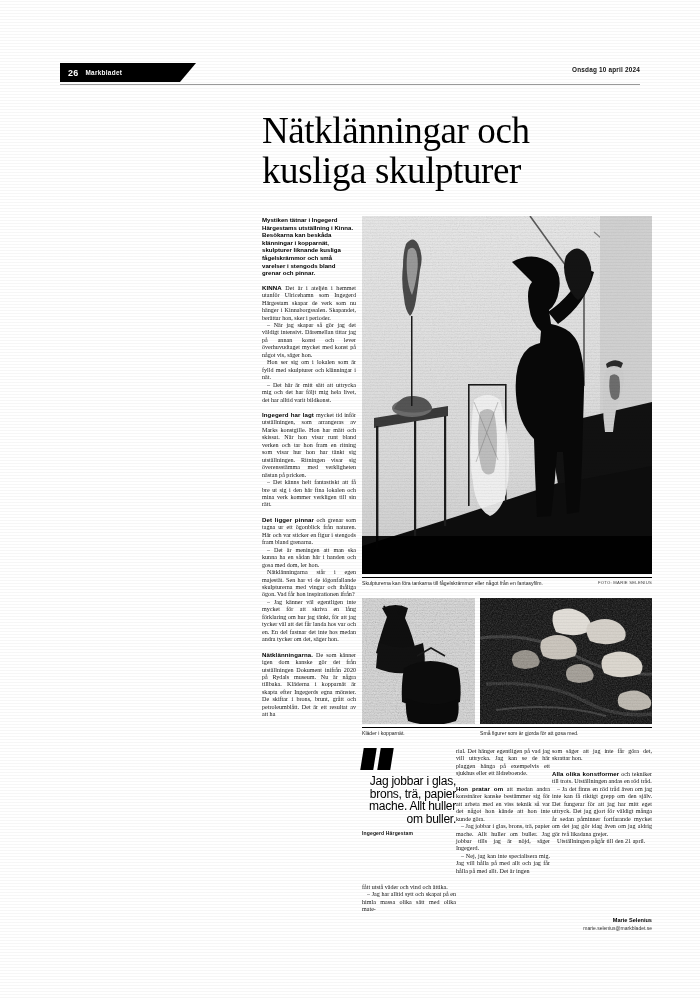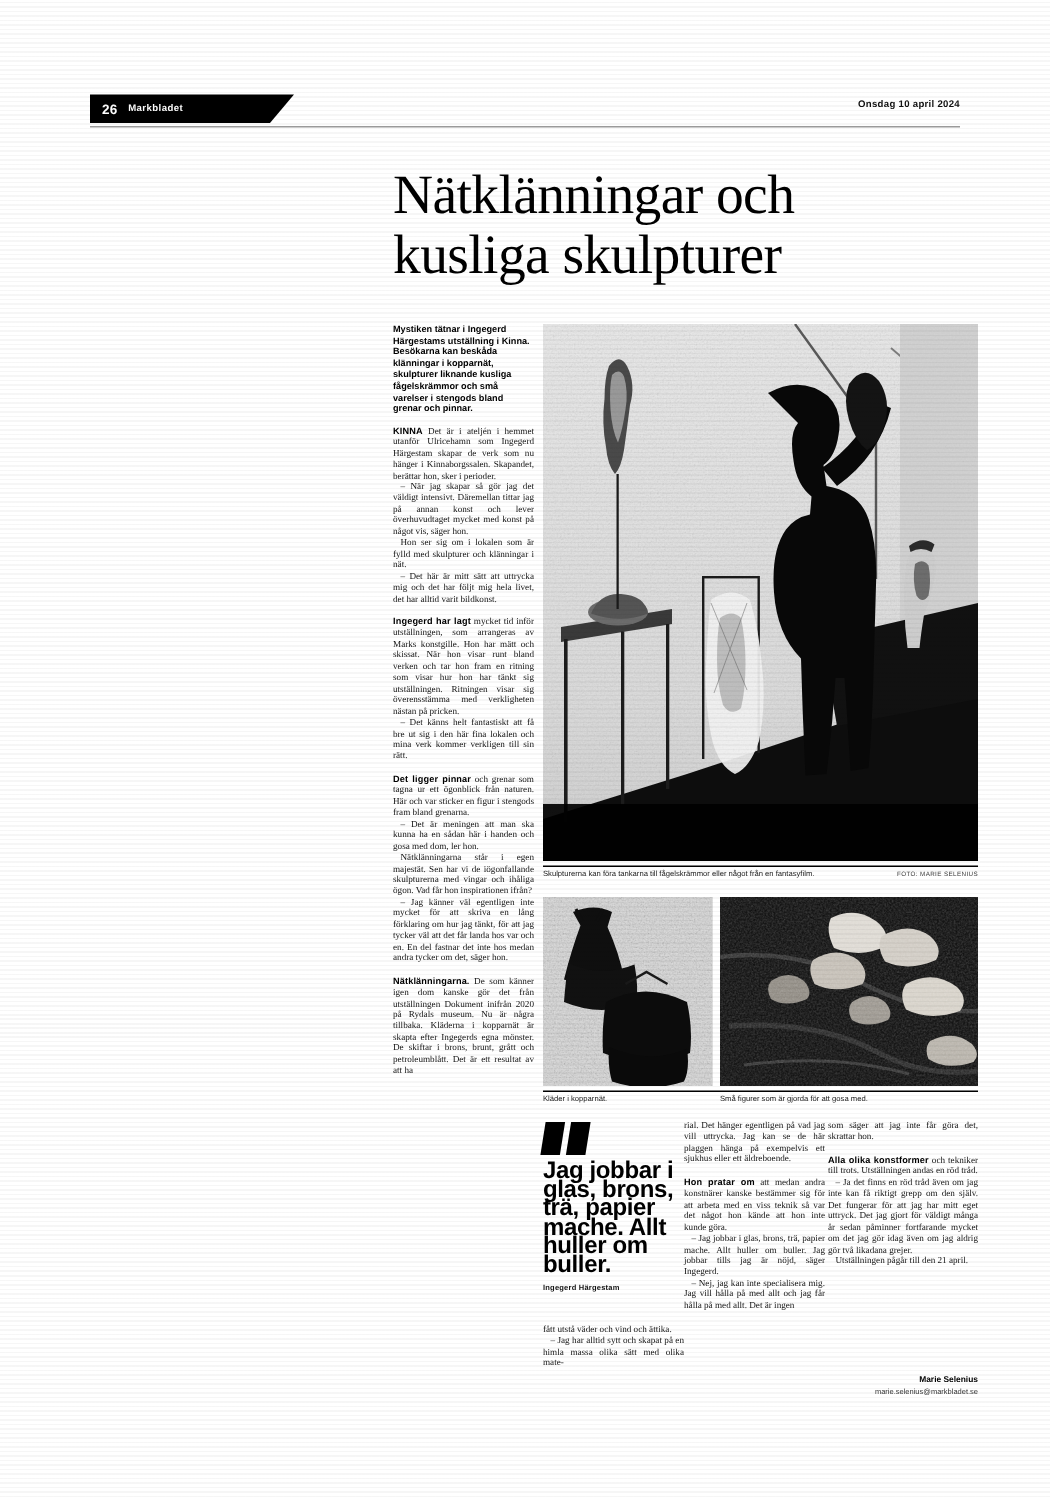--- a/index.html
+++ b/index.html
@@ -91,22 +91,22 @@
 
   
   .pq{position:absolute;left:362px;top:748px;width:94px;}
   .pq-marks{display:flex;gap:4px;margin-bottom:5px;}
   .pq-marks span{
     display:block;width:13px;height:22px;background:#000;
     transform:skewX(-9deg);
   }
   .pq-text{
     font-family:"Liberation Sans",sans-serif;
-    font-weight:bold;font-size:16px;line-height:12.6px;
-    color:#000;letter-spacing:-0.25px;
+    font-weight:normal;font-size:12px;line-height:12.6px;
+    color:#000;letter-spacing:-0.25px;text-align:right;
   }
   .pq-by{
     font-family:"Liberation Sans",sans-serif;
     font-weight:bold;font-size:5px;color:#111;margin-top:5px;letter-spacing:.15px;
   }
 
   
   .byline{position:absolute;left:552px;width:100px;text-align:right;}
   .byline .nm{font-family:"Liberation Sans",sans-serif;font-weight:bold;font-size:5.6px;color:#000;}
   .byline .em{font-family:"Liberation Sans",sans-serif;font-size:5px;color:#333;margin-top:1.5px;}

